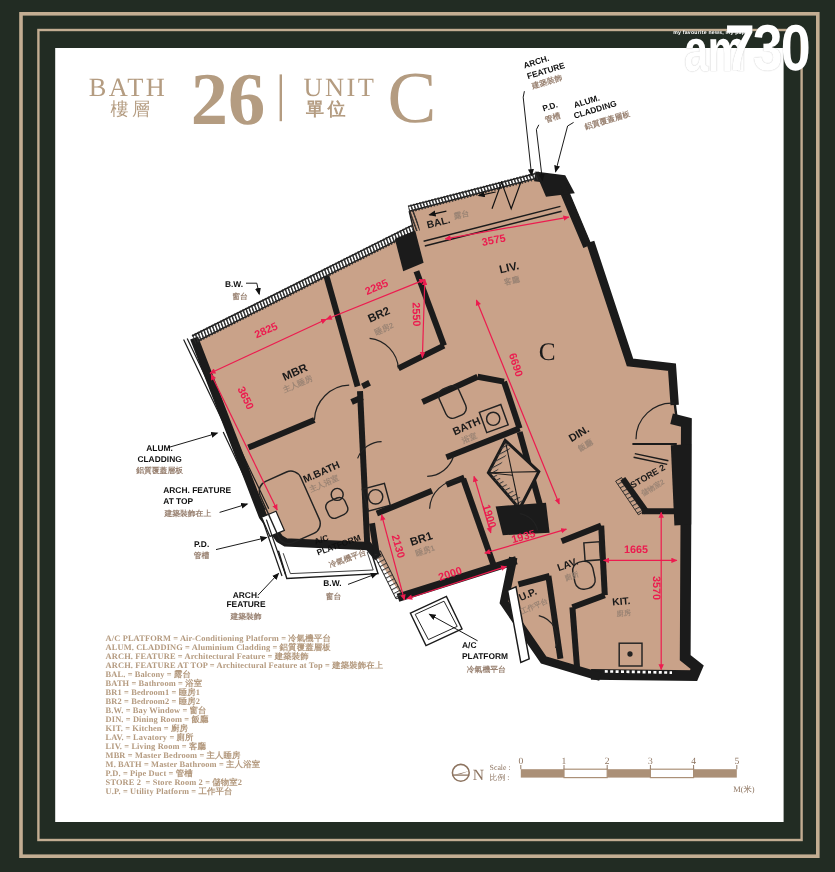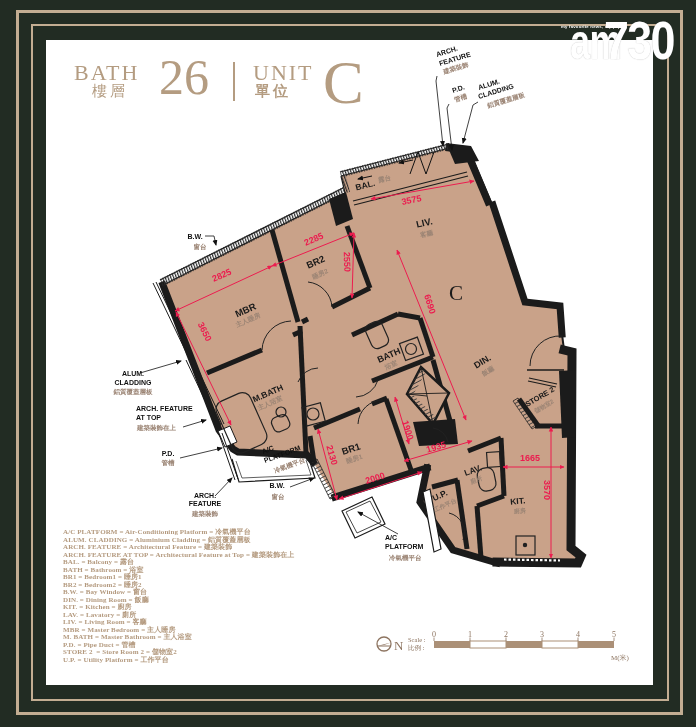--- a/index.html
+++ b/index.html
@@ -4,34 +4,34 @@
 <style>
   html,body{margin:0;padding:0;}
   body{width:696px;height:727px;position:relative;background:#222c23;overflow:hidden;
        font-family:"Liberation Sans",sans-serif;}
   .frame1{position:absolute;left:16px;top:10px;width:667px;height:705px;border:3.5px solid #c3ad92;box-sizing:border-box;}
   .frame2{position:absolute;left:31px;top:24px;width:638px;height:677px;border:2px solid #c3ad92;box-sizing:border-box;}
   .paper{position:absolute;left:46px;top:40px;width:607px;height:645px;background:#ffffff;}
   .logo{position:absolute;left:556px;top:20px;color:#fff;z-index:5;}
   .tagline{position:absolute;left:561px;top:24px;color:#fff;font-size:4.3px;font-weight:bold;letter-spacing:0.2px;z-index:5;}
   .title{position:absolute;left:74px;top:56px;color:#b49c81;font-family:"Liberation Serif",serif;z-index:4;}
-  .legend{position:absolute;left:63px;top:529px;color:#b49a7f;font-family:"Liberation Serif",serif;
+  .legend{position:absolute;left:88px;top:529px;color:#b49a7f;font-family:"Liberation Serif",serif;
           font-size:7px;font-weight:bold;line-height:7.5px;white-space:pre;z-index:4;letter-spacing:0.1px;}
   svg{position:absolute;left:0;top:0;z-index:3;}
 </style>
 </head>
 <body>
 <div class="frame1"></div>
 <div class="frame2"></div>
 <div class="paper"></div>
 
 <div class="title" style="white-space:nowrap;">
   <div style="position:absolute;left:0;top:4px;font-size:22px;letter-spacing:2px;">BATH</div>
   <div style="position:absolute;left:18px;top:26px;font-size:15px;letter-spacing:3px;">樓層</div>
-  <div style="position:absolute;left:85px;top:-8px;font-size:50px;">26</div>
+  <div style="position:absolute;left:85px;top:-8px;font-size:62px;font-weight:bold;">26</div>
   <div style="position:absolute;left:159px;top:6px;width:1.5px;height:39px;background:#b49c81;"></div>
   <div style="position:absolute;left:179px;top:4px;font-size:22px;letter-spacing:2px;">UNIT</div>
   <div style="position:absolute;left:181px;top:26px;font-size:15px;letter-spacing:3px;font-weight:bold;">單位</div>
   <div style="position:absolute;left:249px;top:-8px;font-size:61px;">C</div>
 </div>
 
 <div class="tagline">my favourite news, my paper</div>
 <div class="logo" style="left:12px;top:0;width:568px;height:80px;text-shadow:0 0 1px rgba(80,80,80,0.45);">
   <span id="lgam" style="position:absolute;left:558px;top:17px;font-weight:bold;font-size:50px;line-height:1;letter-spacing:-1px;transform:scaleX(0.73);transform-origin:left top;">am</span>
   <span id="lg730" style="position:absolute;left:592px;top:13px;font-weight:bold;font-size:54px;line-height:1;letter-spacing:-2px;transform:scaleX(0.83);transform-origin:left top;">730</span>

